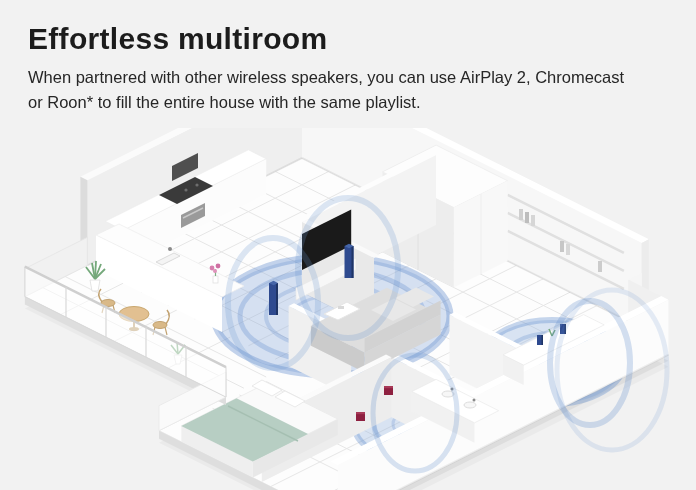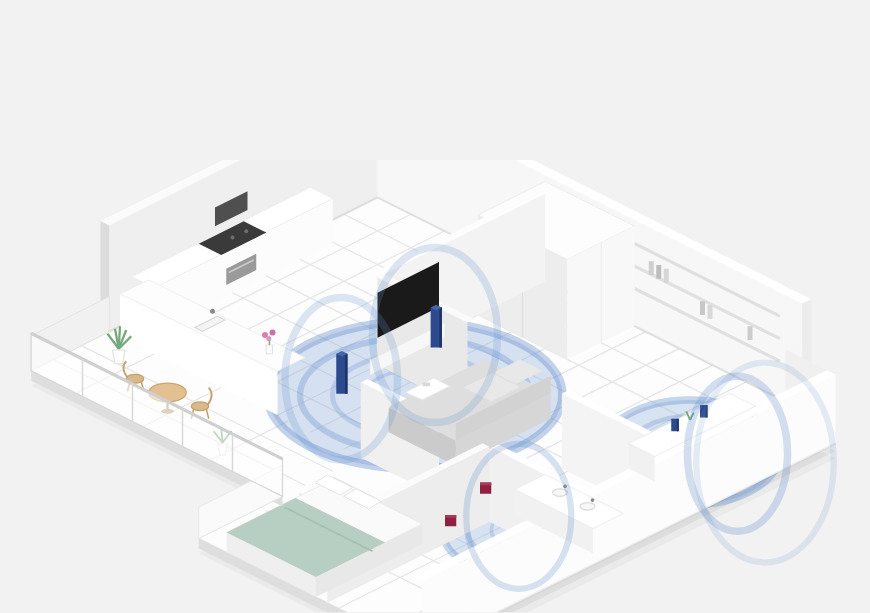--- a/index.html
+++ b/index.html
@@ -10,20 +10,22 @@
            font-weight:600;letter-spacing:.3px;color:#1c1c1c;}
   .hero p{margin:9px 28px 0 28px;max-width:600px;font-size:16.5px;line-height:25px;
           font-weight:400;color:#262626;}
   .illo{position:absolute;left:0;top:128px;width:696px;height:362px;}
   svg{display:block;}
 </style>
 </head>
 <body>
 
 <main class="hero">
+  <h1>Effortless multiroom</h1>
+  <p>When partnered with other wireless speakers, you can use AirPlay 2, Chromecast or Roon* to fill the entire house with the same playlist.</p>
 
   <div class="illo">
   <svg width="696" height="362" viewBox="0 0 696 362">
     <defs>
       <clipPath id="floorClip">
         <path d="M302,30 L641.7,199.9 L628.3,206.6 L668.5,226.7 L337.8,392.1 L159,302.7 L226,269.1 L24.9,168.6 L87.4,137.3 Z"></path>
       </clipPath>
     </defs>
 
     <g>

